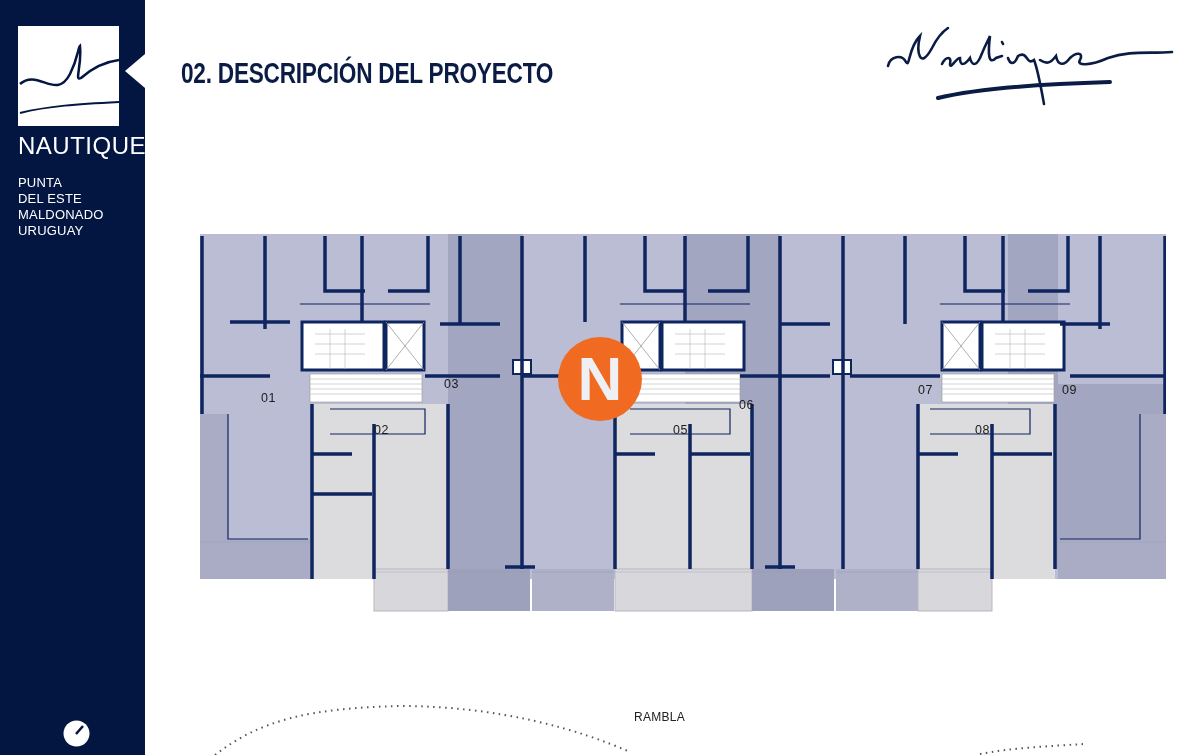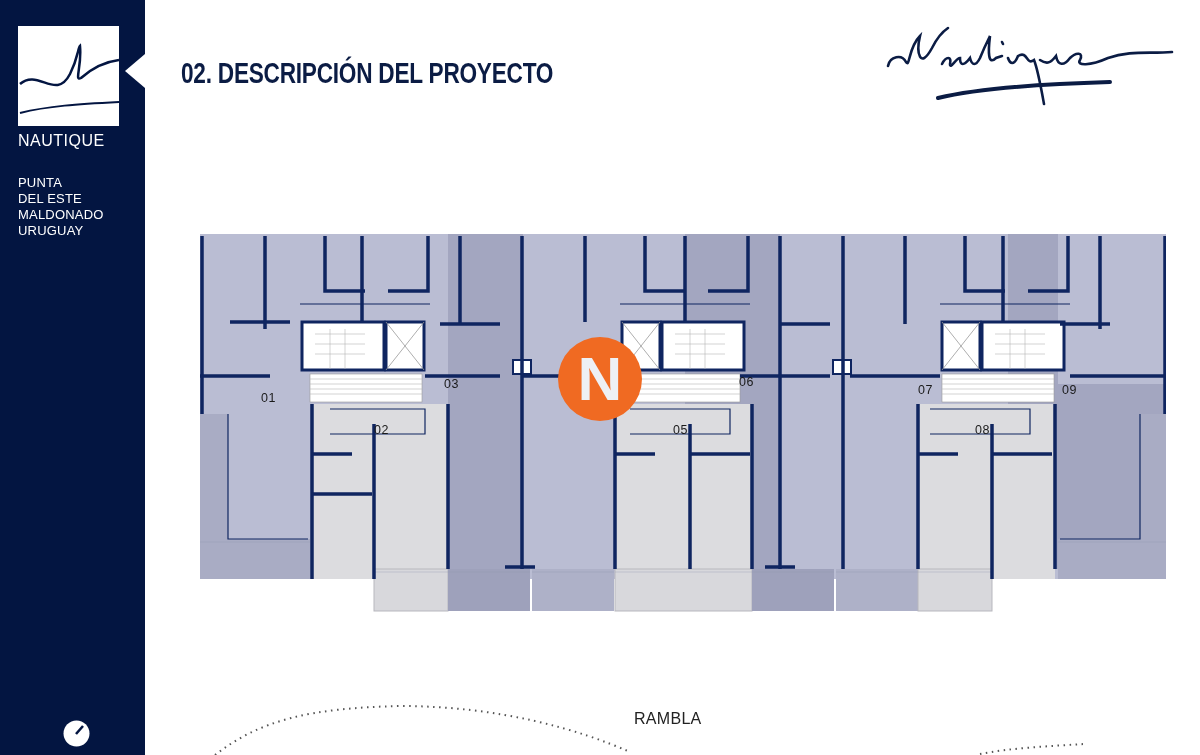--- a/index.html
+++ b/index.html
@@ -16,21 +16,21 @@
     border-top: 17px solid transparent; border-bottom: 17px solid transparent;
     border-right: 20px solid #ffffff;
   }
   .logo-box {
     position: absolute; left: 18px; top: 26px; width: 101px; height: 100px;
     background: #ffffff;
   }
   .logo-box svg { width: 100%; height: 100%; display: block; }
   .brand {
     position: absolute; left: 18px; top: 132px; color: #ffffff;
-    font-size: 16px; letter-spacing: 0.5px; font-family: "Liberation Sans", sans-serif;
+    font-size: 24px; letter-spacing: 0.5px; font-family: "Liberation Sans", sans-serif;
   }
   .location {
     position: absolute; left: 18px; top: 175px; color: #ffffff;
     font-size: 13px; line-height: 16px; letter-spacing: 0.2px;
   }
   .location div { white-space: nowrap; }
   .bottom-icon {
     position: absolute; left: 63px; top: 720px; width: 27px; height: 27px;
   }
 
@@ -53,21 +53,21 @@
   .n-badge {
     position: absolute; left: 558px; top: 337px; width: 84px; height: 84px;
     border-radius: 50%; background: #f06a22;
     display: flex; align-items: center; justify-content: center;
   }
   .n-badge span {
     color: #eef0f4; font-weight: bold; font-size: 62px; line-height: 62px;
     font-family: "Liberation Sans", sans-serif;
   }
 
-  .rambla { position: absolute; left: 634px; top: 710px; font-size: 16px; color: #222;
+  .rambla { position: absolute; left: 634px; top: 710px; font-size: 12px; color: #222;
     font-family: "Liberation Sans", sans-serif; letter-spacing: 0.3px; }
   .dotted { position: absolute; left: 200px; top: 690px; width: 1000px; height: 65px; }
 </style>
 </head>
 <body>
 
 <div class="sidebar">
   <div class="logo-box">
     <svg viewBox="0 0 101 100">
       <path d="M2 58 C 20 42, 38 75, 52 48 C 60 32, 60 22, 62 20 C 64 40, 56 56, 63 52 C 72 44, 85 36, 101 34" fill="none" stroke="#031541" stroke-width="2.5"></path>
@@ -177,21 +177,21 @@
       <path d="M130 175 h95 v25 h-95 M430 175 h100 v25 h-100 M730 175 h100 v25 h-100"></path>
       <path d="M100 70 h130 M420 70 h130 M740 70 h130"></path>
     </g>
   </svg>
 </div>
 
 <span class="unit-label" style="left:261px;top:391px;">01</span>
 <span class="unit-label" style="left:374px;top:423px;">02</span>
 <span class="unit-label" style="left:444px;top:377px;">03</span>
 <span class="unit-label" style="left:673px;top:423px;text-align:center;">05</span>
-<span class="unit-label" style="left:739px;top:375px;">06</span>
+<span class="unit-label" style="left:739px;top:398px;">06</span>
 <span class="unit-label" style="left:918px;top:383px;text-align:center;">07</span>
 <span class="unit-label" style="left:975px;top:423px;">08</span>
 <span class="unit-label" style="left:1062px;top:383px;text-align:center;">09</span>
 
 <div class="n-badge">
   <span>N</span>
 </div>
 
 <div class="dotted">
   <svg width="1000" height="65" viewBox="0 0 1000 65">

